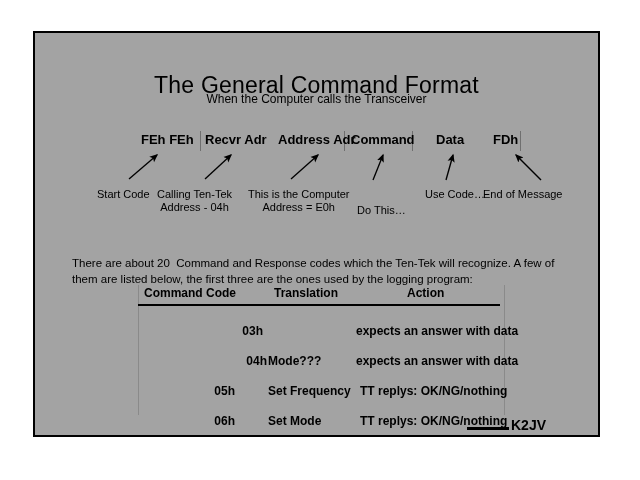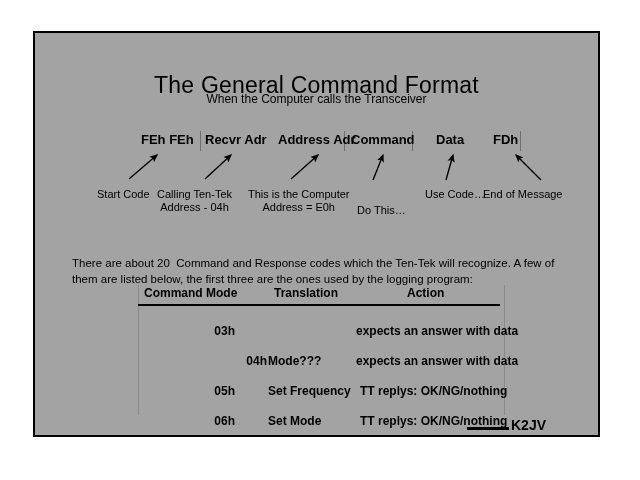--- a/index.html
+++ b/index.html
@@ -211,26 +211,26 @@
     </g>
   </svg>
 
   <p id="intro-paragraph">There are about 20  Command and Response codes which the Ten-Tek will recognize. A few of them are listed below, the first three are the ones used by the logging program:</p>
 
   <div id="code-table">
     <div id="table-rule-left"></div>
     <div id="table-rule-right"></div>
     <div id="table-header-rule"></div>
 
-    <div class="t-head" style="left:6px;">Command Mode</div>
+    <div class="t-head" style="left:6px;">Command Code</div>
     <div class="t-head" style="left:136px;">Translation</div>
     <div class="t-head" style="left:269px;">Action</div>
 
     <div class="t-row" style="top:38px;">
-      <div class="t-cell c-code" style="left:0px; width:97px;">03h</div>
+      <div class="t-cell c-code" style="left:0px; width:97px;padding-left:28px;">03h</div>
       <div class="t-cell" style="left:218px;">expects an answer with data</div>
     </div>
 
     <div class="t-row" style="top:68px;">
       <div class="t-cell c-code" style="left:12px; width:97px;margin-left:20px;">04h</div>
       <div class="t-cell" style="left:130px;">Mode???</div>
       <div class="t-cell" style="left:218px;">expects an answer with data</div>
     </div>
 
     <div class="t-row" style="top:98px;">

